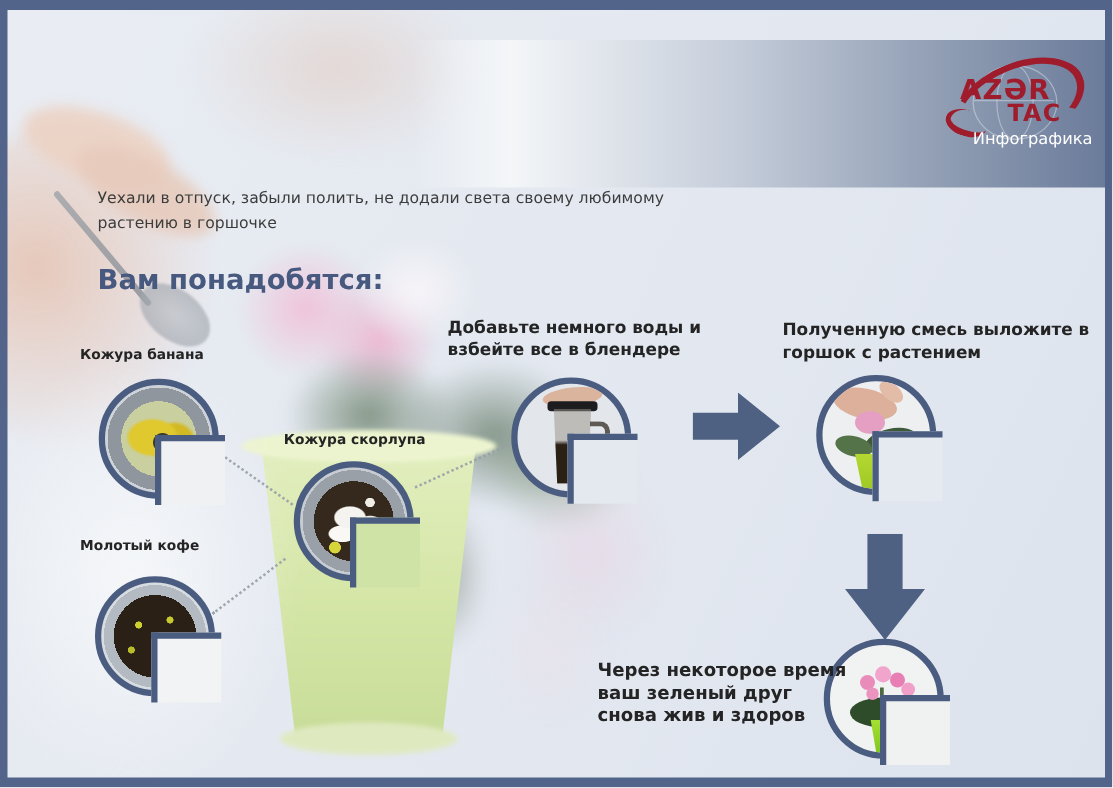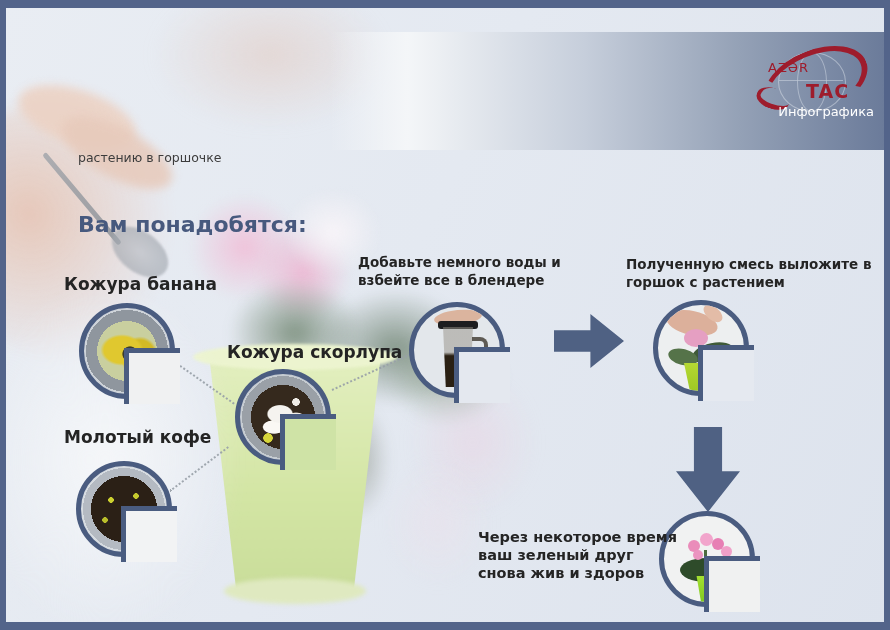--- a/index.html
+++ b/index.html
@@ -12,21 +12,21 @@
   .band{position:absolute;left:330px;top:32px;width:554px;height:118px;z-index:1;
     background:linear-gradient(90deg,rgba(238,241,245,0) 0%,#f4f6f8 14%,#c6cedb 46%,#94a1b6 74%,#6b7b9a 100%);}
   
   .frame{position:absolute;inset:0;border:8px solid #53648a;border-left-width:6px;border-right-width:6px;z-index:50;pointer-events:none;}
   
   .title{position:absolute;left:76px;top:36px;z-index:5;color:#4a5c82;font-weight:bold;font-size:28px;line-height:37px;text-shadow:0 1px 1px rgba(255,255,255,.45);}
   .title div{white-space:nowrap;}
   .intro{position:absolute;left:78px;top:148px;z-index:5;color:#3c3c3c;font-size:12.5px;line-height:19.5px;}
   .intro div{white-space:nowrap;}
   .need{position:absolute;left:78px;top:212px;z-index:5;color:#47597e;font-weight:bold;font-size:22px;}
-  .lbl{position:absolute;z-index:7;color:#242424;font-weight:bold;font-size:17px;line-height:18px;}
+  .lbl{position:absolute;z-index:7;color:#242424;font-weight:bold;font-size:11px;line-height:18px;}
   .lbl div{white-space:nowrap;}
   .lbl.step{font-size:13.5px;}
   
   .dot{position:absolute;z-index:4;border-top:2px dotted #98a0a8;transform-origin:0 50%;opacity:.9;}
   
   .node{position:absolute;width:96px;height:96px;z-index:6;}
   .circle{position:absolute;inset:0;border-radius:50%;border:5px solid #4a5c80;box-sizing:border-box;overflow:hidden;}
   .notch{position:absolute;left:45px;top:45px;right:-5px;bottom:-5px;border-left:5px solid #4a5c80;border-top:5px solid #4a5c80;}
   .shape{position:absolute;}
   .c-banana{background:
@@ -64,21 +64,21 @@
     clip-path:polygon(0 30%,52% 30%,52% 0,100% 50%,52% 100%,52% 70%,0 70%);}
   .arrow-down{left:676px;top:427px;width:64px;height:85px;
     clip-path:polygon(28% 0,72% 0,72% 52%,100% 52%,50% 100%,0 52%,28% 52%);}
   
   .logo{position:absolute;left:750px;top:48px;width:130px;height:75px;z-index:10;}
   .logo .globe{position:absolute;left:28px;top:4px;width:66px;height:58px;border-radius:50%;border:1px solid rgba(230,235,242,.75);opacity:.6;}
   .logo .globe::before{content:"";position:absolute;left:18px;top:-1px;width:28px;height:58px;border-radius:50%;border:1px solid rgba(230,235,242,.7);}
   .logo .globe::after{content:"";position:absolute;left:0;top:27px;width:64px;border-top:1px solid rgba(230,235,242,.7);}
   .logo .swoosh{position:absolute;left:12px;top:2px;width:98px;height:54px;border-radius:50%;border:4px solid rgba(0,0,0,0);border-top:5px solid #9e1c2c;border-right:6px solid #9e1c2c;transform:rotate(-22deg);}
   .logo .tail{position:absolute;left:6px;top:40px;width:30px;height:16px;border-radius:50%;border-bottom:5px solid #9e1c2c;border-left:4px solid #9e1c2c;transform:rotate(18deg);}
-  .logo .azer{position:absolute;left:18px;top:12px;color:#9e1c2c;font-weight:normal;font-size:13px;letter-spacing:1px;}
+  .logo .azer{position:absolute;left:18px;top:12px;color:#9e1c2c;font-weight:bold;font-size:22px;letter-spacing:1px;}
   .logo .tac{position:absolute;left:56px;top:32px;color:#9e1c2c;font-weight:bold;font-size:19px;letter-spacing:1px;}
   .logo .sub{position:absolute;right:6px;top:56px;color:#ffffff;font-size:13px;white-space:nowrap;}
 </style>
 </head>
 <body>
 
 <div class="canvas">
 
   <div class="bg">
     <div class="blob" style="left:150px;top:-20px;width:240px;height:150px;background:radial-gradient(ellipse,rgba(225,200,190,.55),rgba(225,200,190,0) 70%);filter:blur(8px);"></div>
@@ -98,20 +98,21 @@
     <div class="blob" style="left:193px;top:344px;width:204px;height:26px;background:#ecf4cf;filter:blur(1.5px);"></div>
     <div class="blob" style="left:224px;top:578px;width:142px;height:26px;background:#dfe9c0;filter:blur(2px);"></div>
     <div class="blob" style="left:410px;top:370px;width:125px;height:145px;background:radial-gradient(rgba(236,203,221,.4),rgba(236,203,221,0) 72%);filter:blur(8px);"></div>
     <div class="blob" style="left:385px;top:460px;width:105px;height:125px;background:radial-gradient(rgba(240,220,232,.35),rgba(240,220,232,0) 72%);filter:blur(8px);"></div>
     <div class="blob" style="left:-20px;top:290px;width:250px;height:340px;background:radial-gradient(rgba(249,250,251,.8),rgba(249,250,251,0) 75%);filter:blur(14px);"></div>
   </div>
 
   <div class="band"></div>
 
   <div class="intro">
+    <div>Уехали в отпуск, забыли полить, не додали света своему любимому</div>
     <div>растению в горшочке</div>
   </div>
   <div class="need">Вам понадобятся:</div>
 
   <div class="dot" style="left:176px;top:362px;width:71px;transform:rotate(35deg);"></div>
   <div class="dot" style="left:170px;top:490px;width:73px;transform:rotate(-37deg);"></div>
   <div class="dot" style="left:332px;top:389px;width:86px;transform:rotate(-24.5deg);"></div>
 
   <div class="lbl" style="left:64px;top:275px;">
       <div>Кожура банана</div>

